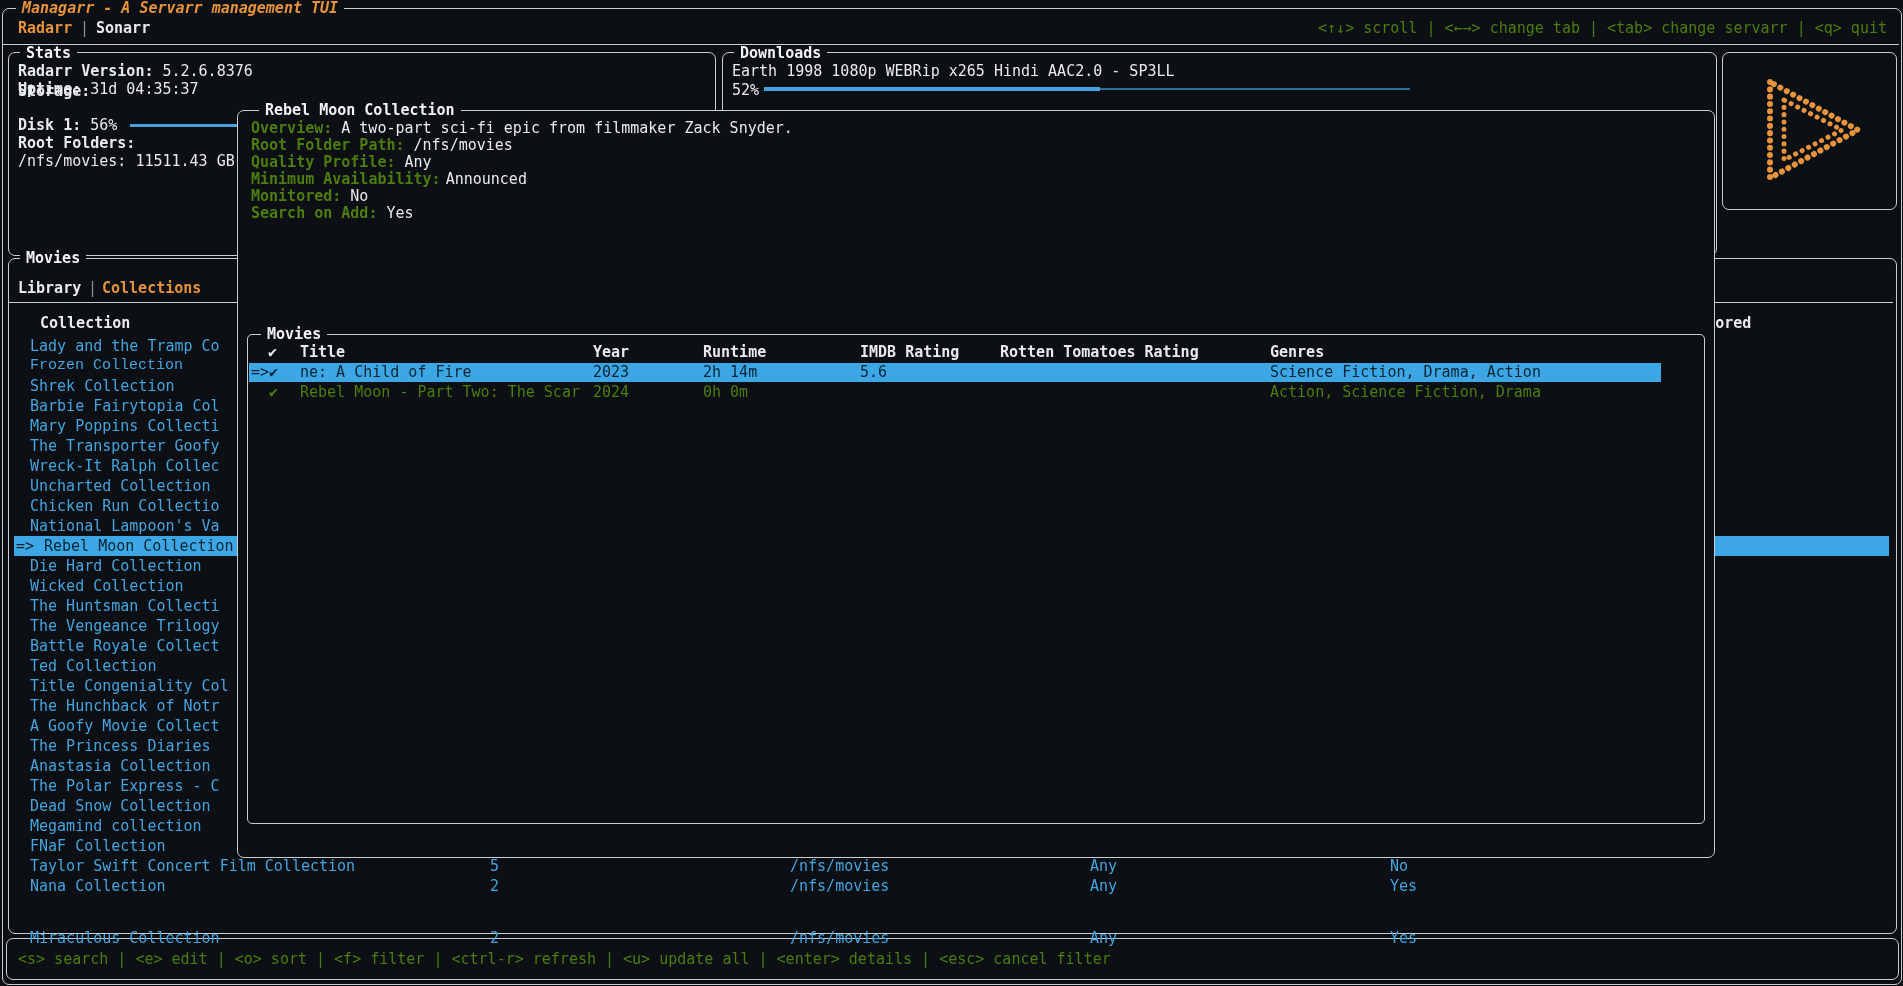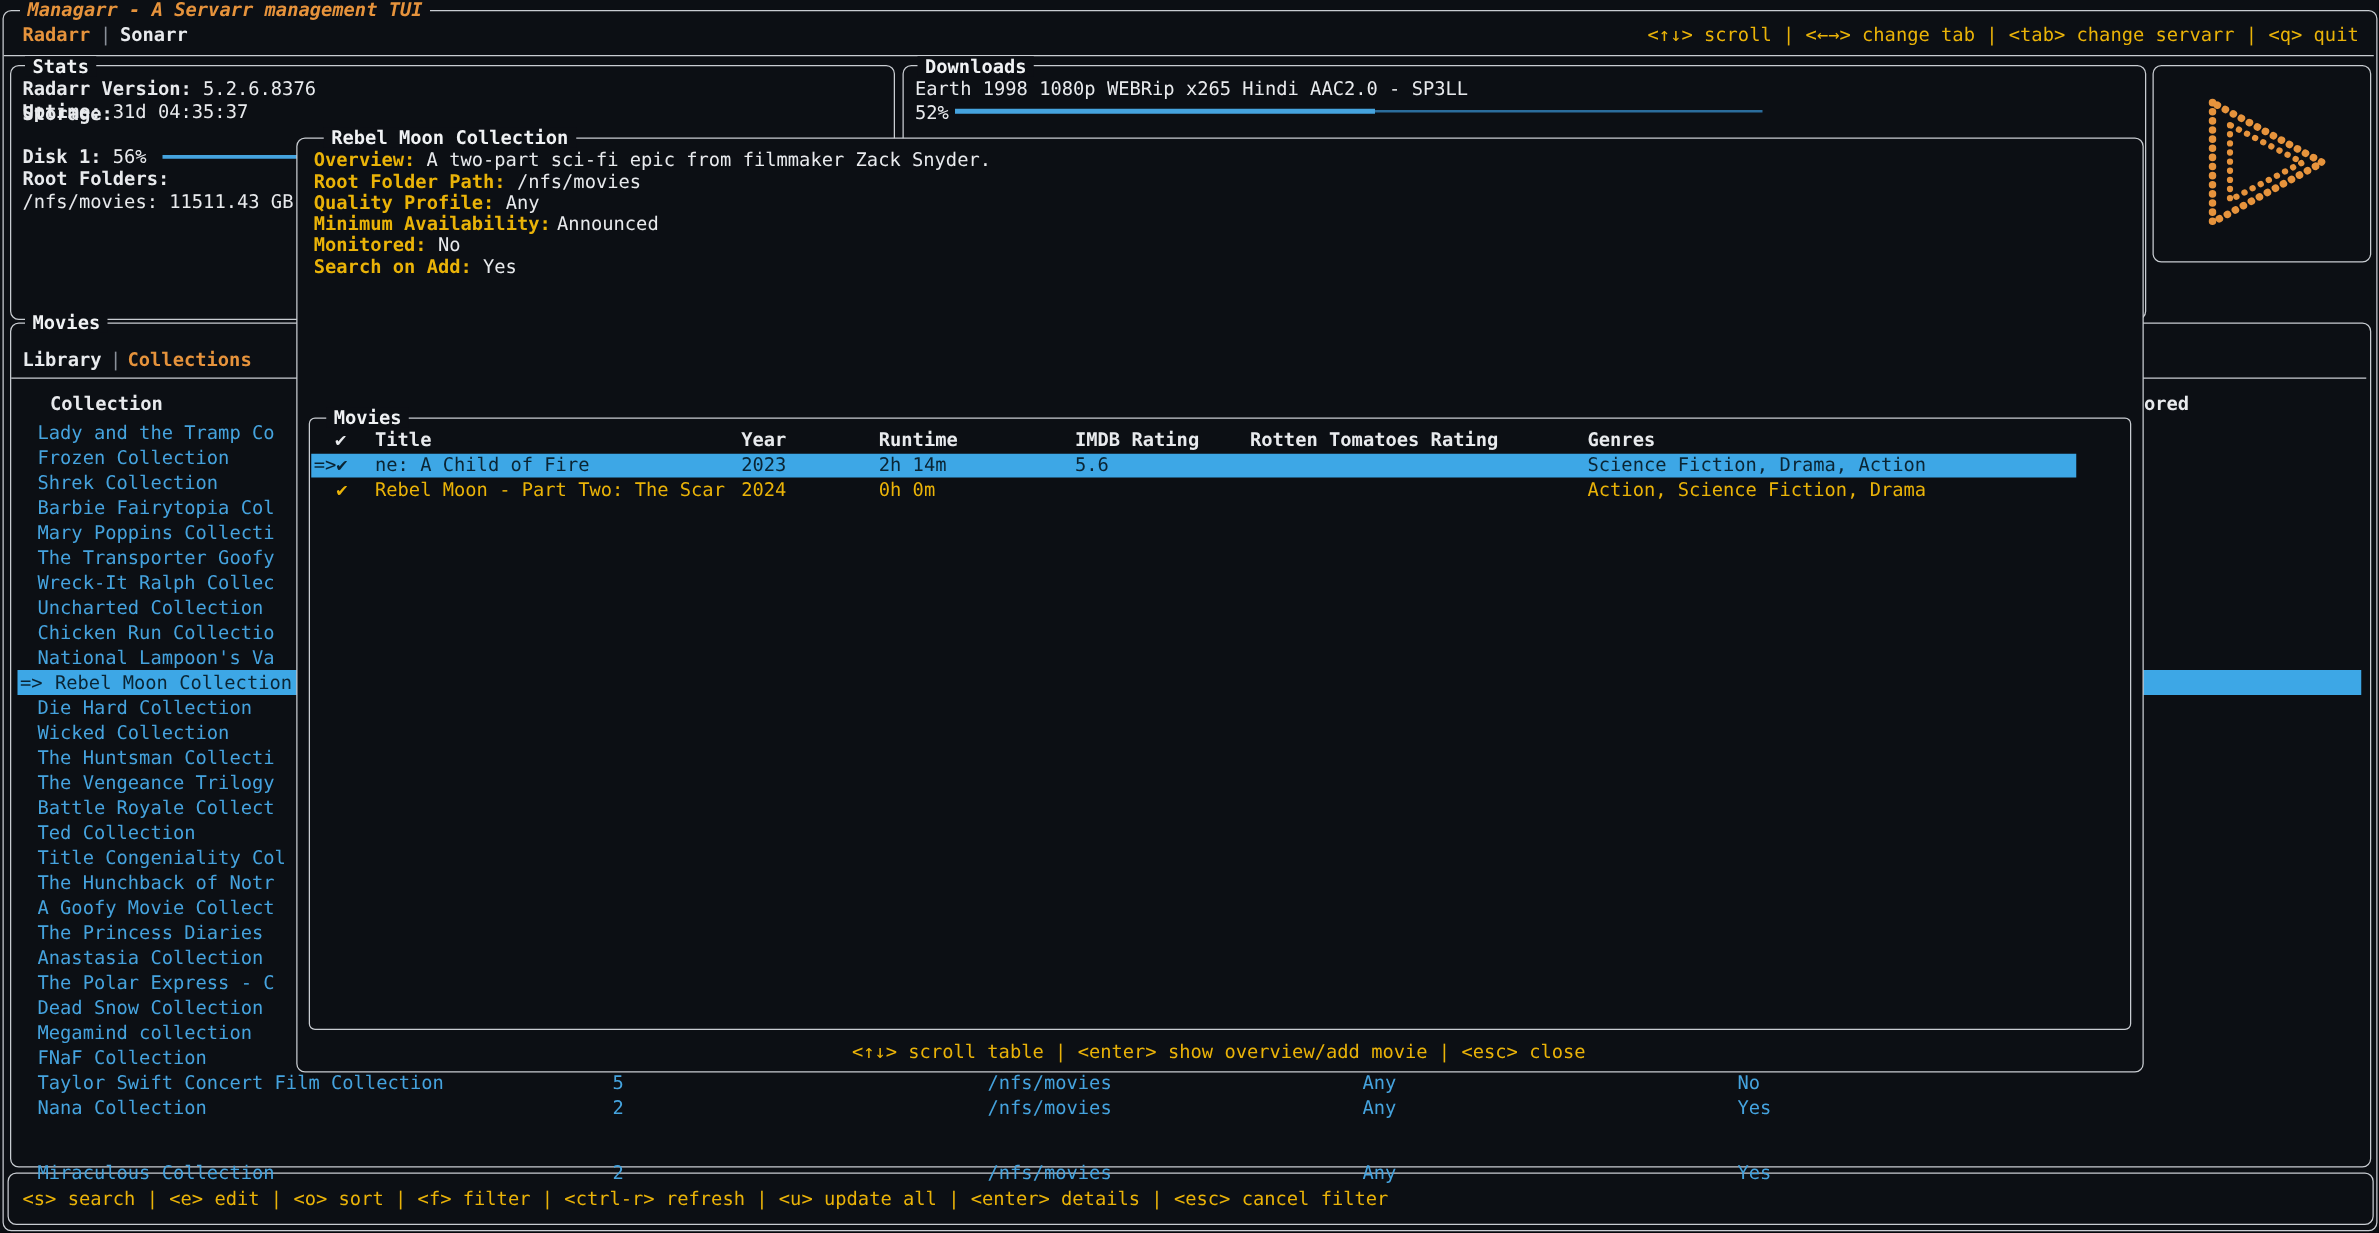--- a/index.html
+++ b/index.html
@@ -2,21 +2,21 @@
 <html><head>
 <meta charset="utf-8">
 <style>
   html,body{margin:0;padding:0;background:#06070a}
   .screen{position:relative;width:1903px;height:986px;background:#0c0f14;overflow:hidden;
           font-family:"DejaVu Sans Mono",monospace;font-size:15px;color:#e8eaed}
   .abs{position:absolute;white-space:pre;height:18px;line-height:18px}
   .box{position:absolute;border:1px solid #c9cdd2;border-radius:7px}
   .chip{position:absolute;background:#0c0f14;padding:0 6px;font-weight:bold;color:#f0f2f4;
         white-space:pre;height:16px;line-height:16px}
-  .blue{color:#eab308}
+  .blue{color:#4d7c0f}
   .orange{color:#e6933c}
   .dim{color:#8a9099}
   .bold{font-weight:bold}
   .hline{position:absolute;background:#c9cdd2;height:1px}
   .gfill{position:absolute;background:#45a3de}
   .grest{position:absolute;background:#2b6d9c}
   .crow{position:absolute;left:14px;width:1875px;height:20px;line-height:20px;color:#45a3de;white-space:pre;z-index:1}
   .crow span{position:absolute;top:0}
   .crow.sel{background:#3da7e6;color:#0a2433}
   .mrow{position:absolute;height:19px;line-height:19px;white-space:pre}
@@ -63,21 +63,21 @@
   <div class="box" style="left:8px;top:258px;width:1887px;height:674px"></div>
   <div class="chip" style="left:20px;top:250px">Movies</div>
   <div class="abs bold" style="left:18px;top:279px">Library</div>
   <div class="abs dim" style="left:88px;top:279px">|</div>
   <div class="abs orange bold" style="left:102px;top:279px">Collections</div>
   <div class="hline" style="left:9px;top:302px;width:1884px"></div>
   <div class="abs bold" style="left:40px;top:314px">Collection</div>
   <div class="abs bold" style="left:1670px;top:314px">Monitored</div>
   <div id="collection-rows" style="position:absolute;inset:0">
       <div class="crow" style="top: 336px;"><span style="left: 16px;">Lady and the Tramp Co</span></div>
-      <div class="crow" style="top: 356px;"><span style="left: 16px;">Frozen Collection</span></div>
+      <div class="crow" style="top: 356px;"><span style="left: 16px; font-family: Liberation Mono, monospace;">Frozen Collection</span></div>
       <div class="crow" style="top: 376px;"><span style="left: 16px;">Shrek Collection</span></div>
       <div class="crow" style="top: 396px;"><span style="left: 16px;">Barbie Fairytopia Col</span></div>
       <div class="crow" style="top: 416px;"><span style="left: 16px;">Mary Poppins Collecti</span></div>
       <div class="crow" style="top: 436px;"><span style="left: 16px;">The Transporter Goofy</span></div>
       <div class="crow" style="top: 456px;"><span style="left: 16px;">Wreck-It Ralph Collec</span></div>
       <div class="crow" style="top: 476px;"><span style="left: 16px;">Uncharted Collection</span></div>
       <div class="crow" style="top: 496px;"><span style="left: 16px;">Chicken Run Collectio</span></div>
       <div class="crow" style="top: 516px;"><span style="left: 16px;">National Lampoon's Va</span></div>
       <div class="crow sel" style="top: 536px;"><span style="left: 2px;">=&gt;</span><span style="left: 30px;">Rebel Moon Collection</span></div>
       <div class="crow" style="top: 556px;"><span style="left: 16px;">Die Hard Collection</span></div>
@@ -121,15 +121,14 @@
   <div class="abs bold" style="left:593px;top:343px;z-index:11">Year</div>
   <div class="abs bold" style="left:703px;top:343px;z-index:11">Runtime</div>
   <div class="abs bold" style="left:860px;top:343px;z-index:11">IMDB Rating</div>
   <div class="abs bold" style="left:1000px;top:343px;z-index:11">Rotten Tomatoes Rating</div>
   <div class="abs bold" style="left:1270px;top:343px;z-index:11">Genres</div>
 
   <div class="mrow sel" style="left:249px;top:363px;width:1412px;z-index:11"><span style="left:2px">=&gt;</span><span style="left:20px">✔</span><span style="left:51px">ne: A Child of Fire</span><span style="left:344px">2023</span><span style="left:454px">2h 14m</span><span style="left:611px">5.6</span><span style="left:763px"></span><span style="left:1021px">Science Fiction, Drama, Action</span></div>
 
   <div class="mrow blue" style="left:249px;top:383px;width:1412px;z-index:11"><span style="left:20px">✔</span><span style="left:51px">Rebel Moon - Part Two: The Scar</span><span style="left:344px">2024</span><span style="left:454px">0h 0m</span><span style="left:611px"></span><span style="left:763px"></span><span style="left:1021px">Action, Science Fiction, Drama</span></div>
 
-  <div class="abs blue" style="left:237px;top:832px;width:1476px;text-align:center;z-index:11">&lt;↑↓&gt; scroll table | &lt;enter&gt; show overview/add movie | &lt;esc&gt; close</div>
 
 </div>
 
 </body></html>

